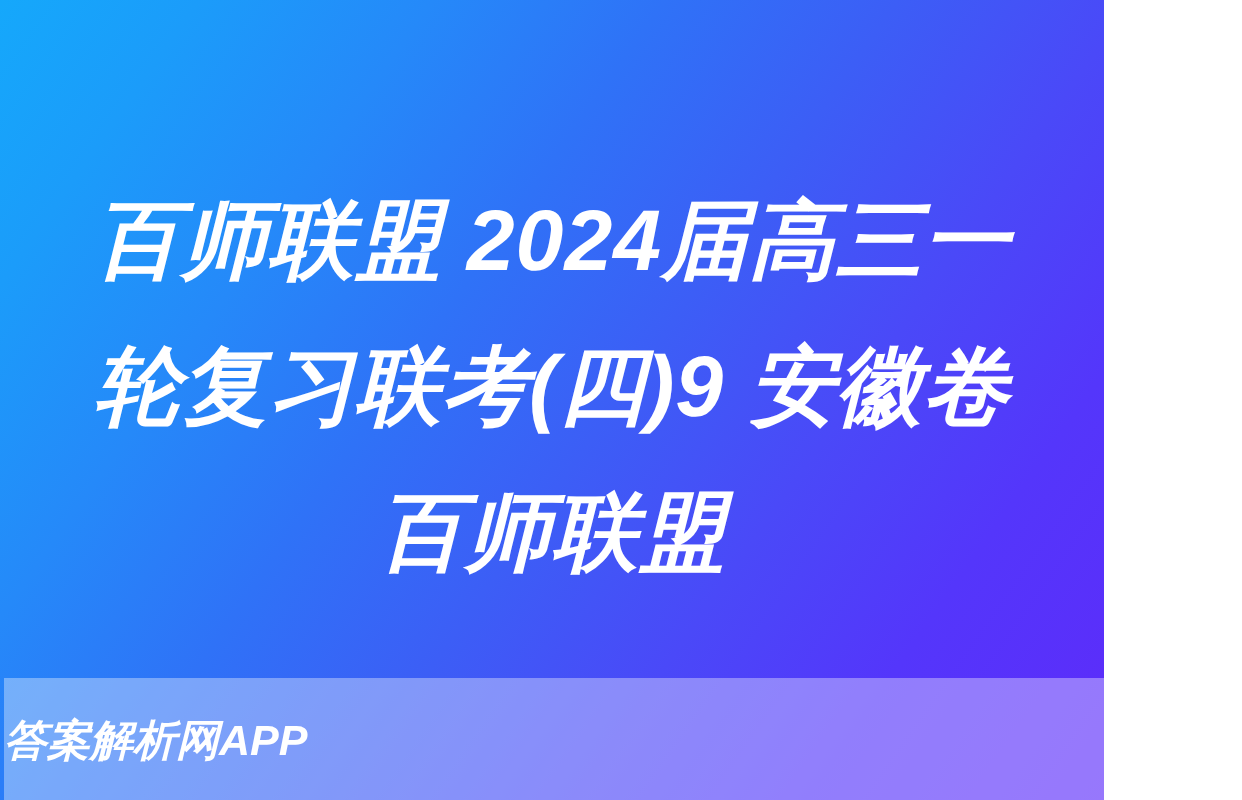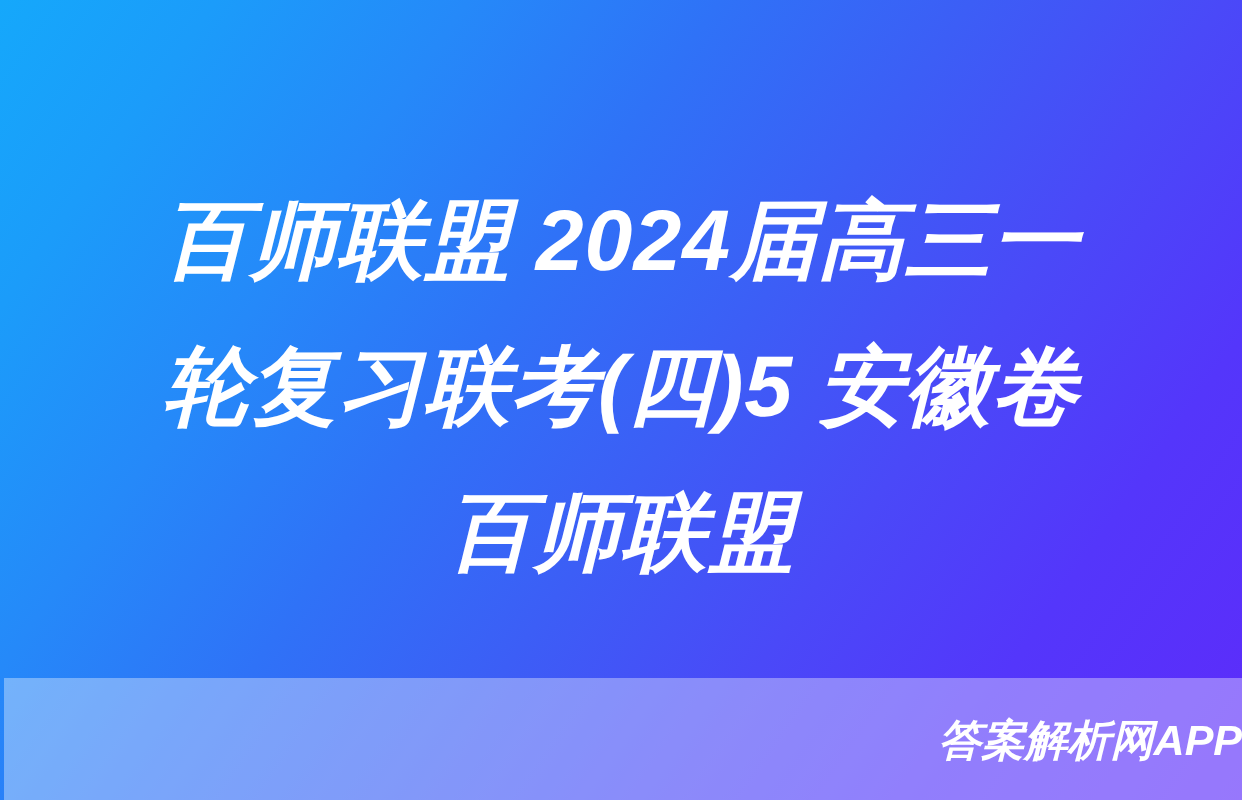--- a/index.html
+++ b/index.html
@@ -9,21 +9,21 @@
     height: 800px;
     overflow: hidden;
   }
 
   body {
     font-family: "Liberation Sans", "DejaVu Sans", sans-serif;
   }
 
   #poster {
     position: relative;
-    width: 1242px;
+    width: 1104px;
     height: 800px;
     
     background: linear-gradient(125deg,
         #15a8fb 0%,
         #1b9cfa 12%,
         #2589f9 26%,
         #2f72f7 40%,
         #3c5ef6 54%,
         #4a49f8 68%,
         #5436fb 82%,
@@ -57,21 +57,21 @@
   
   #watermark-band {
     position: absolute;
     left: 4px;
     right: 0;
     top: 678px;
     height: 122px;
     background: rgba(255, 255, 255, 0.36);
     display: flex;
     align-items: center;
-    justify-content: flex-end;
+    justify-content: flex-start;
   }
 
   #watermark-text {
     color: #ffffff;
     font-family: "Liberation Sans", "DejaVu Sans", sans-serif;
     font-size: 43px;
     font-weight: 700;
     font-style: italic;
     letter-spacing: 0px;
     line-height: 1;
@@ -79,21 +79,21 @@
     margin-top: 2px;
   }
 </style>
 </head>
 <body>
 
 <div id="poster">
 
   <div id="title-block">
     <span class="title-line">百师联盟 2024届高三一</span>
-    <span class="title-line">轮复习联考(四)5 安徽卷</span>
+    <span class="title-line">轮复习联考(四)9 安徽卷</span>
     <span class="title-line">百师联盟</span>
   </div>
 
   <div id="watermark-band">
     <span id="watermark-text">答案解析网APP</span>
   </div>
 
 </div>
 
 </body></html>

